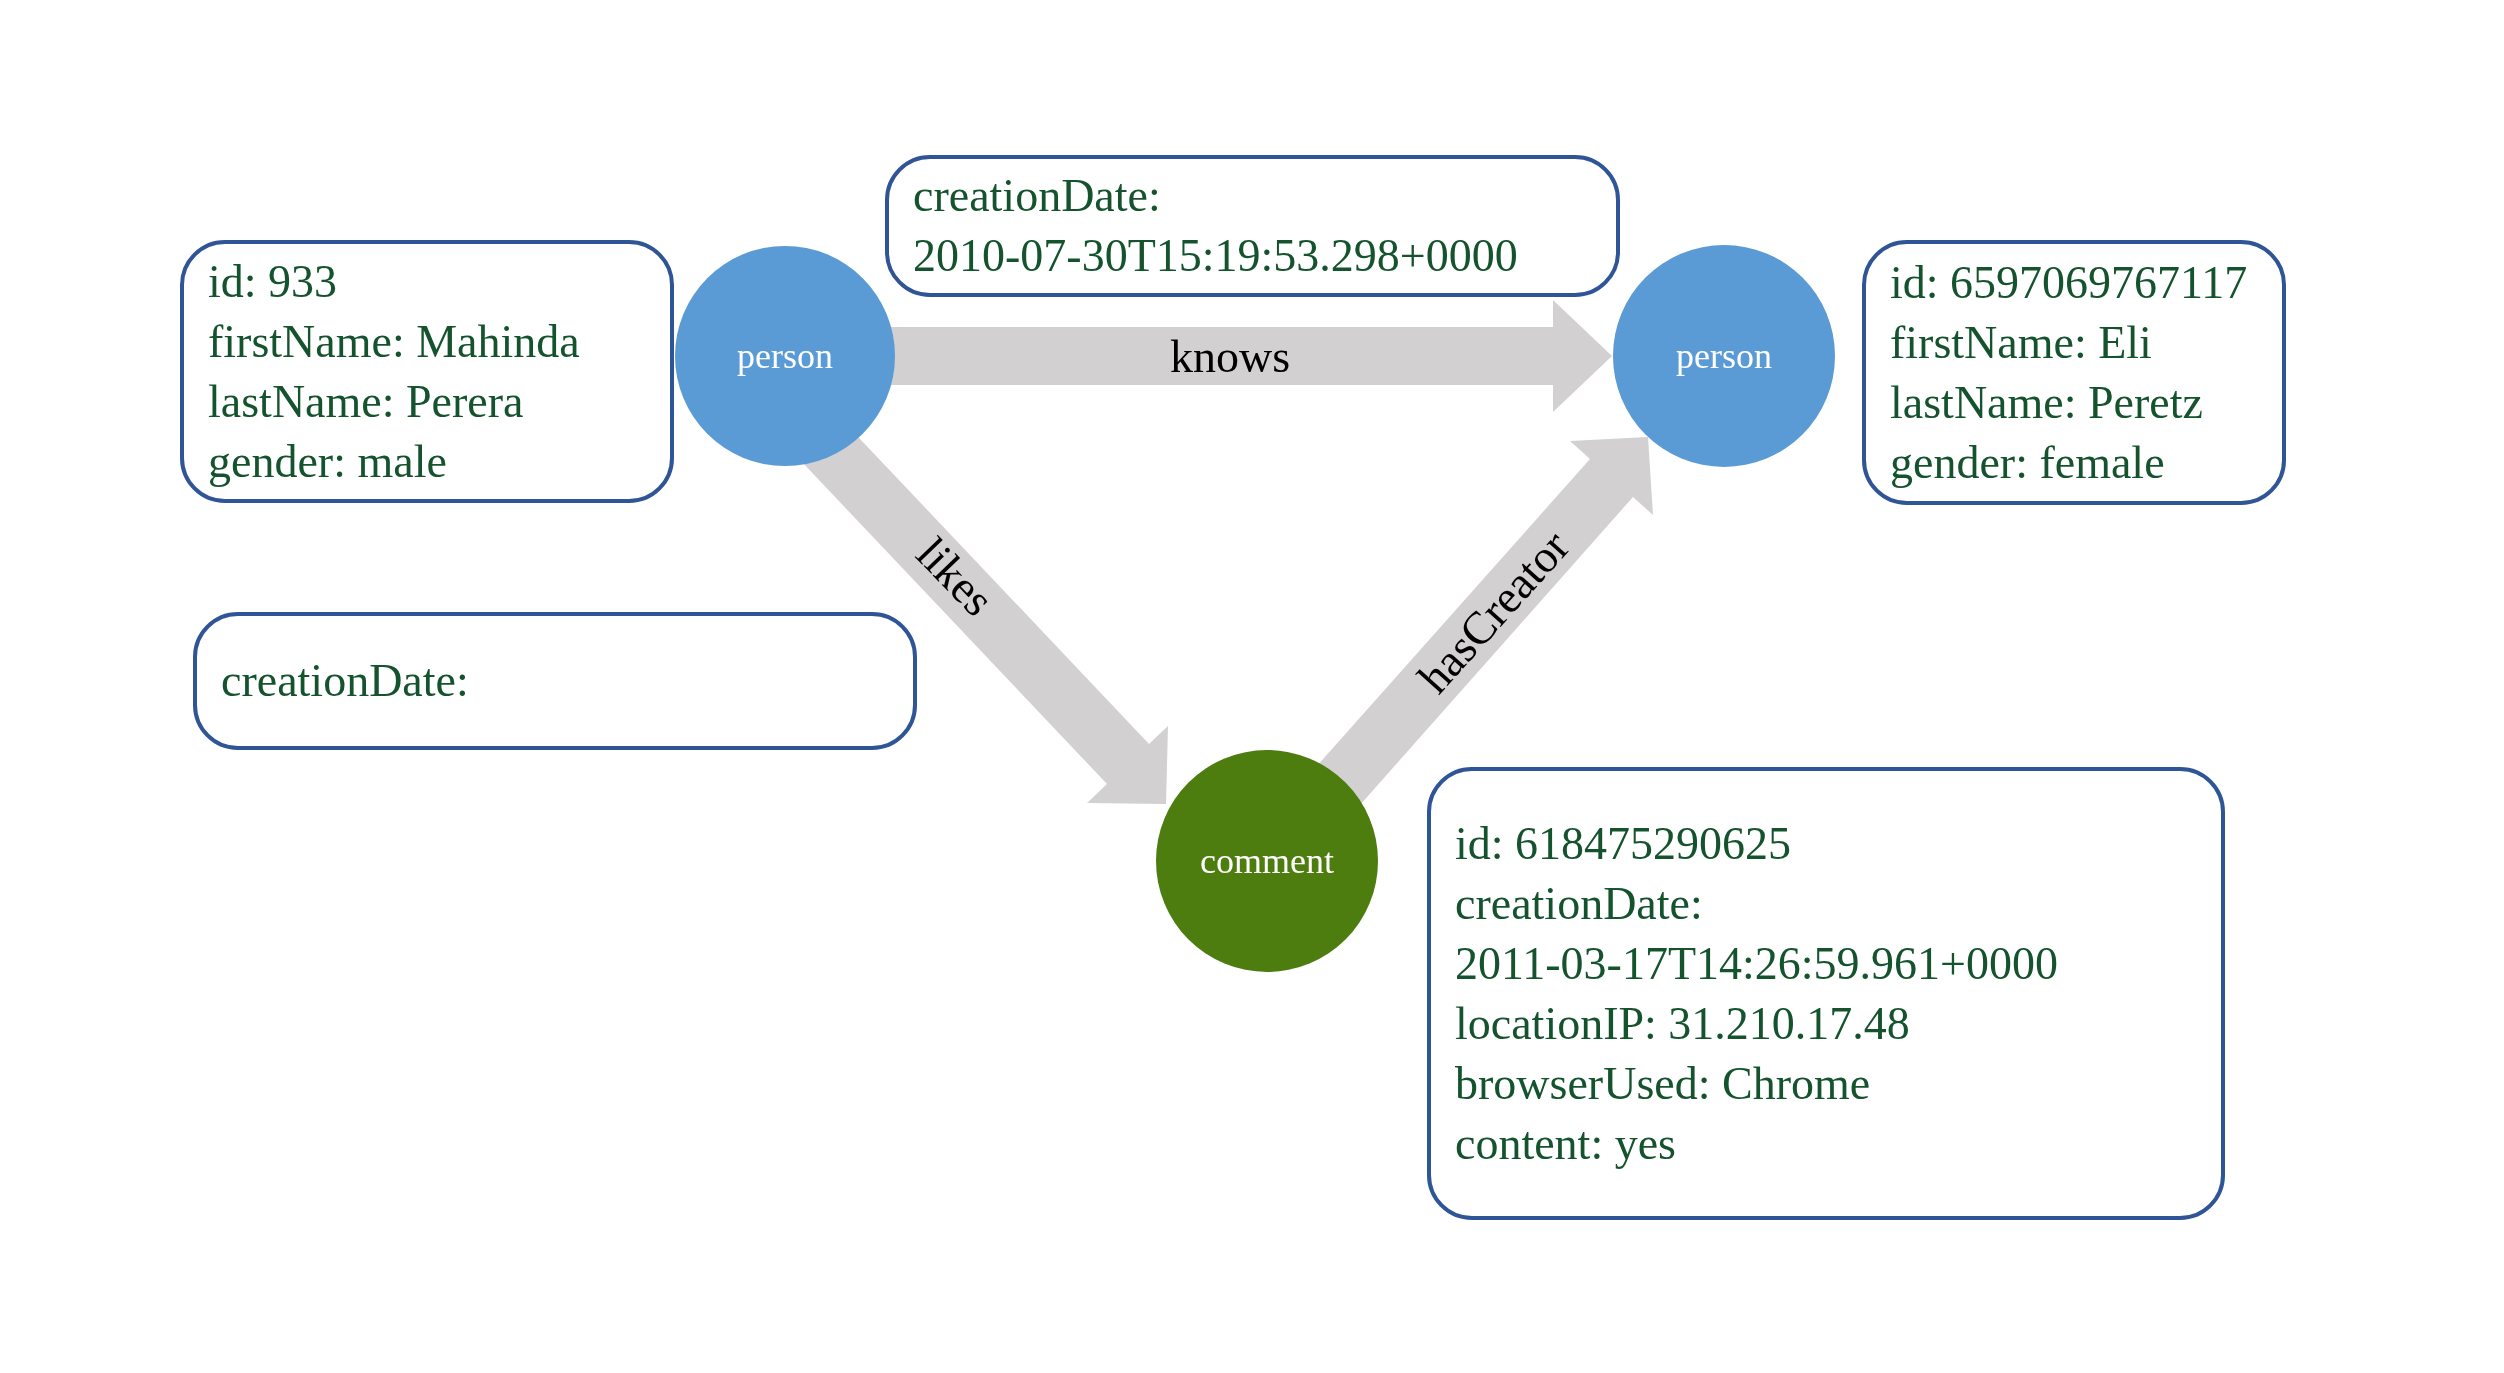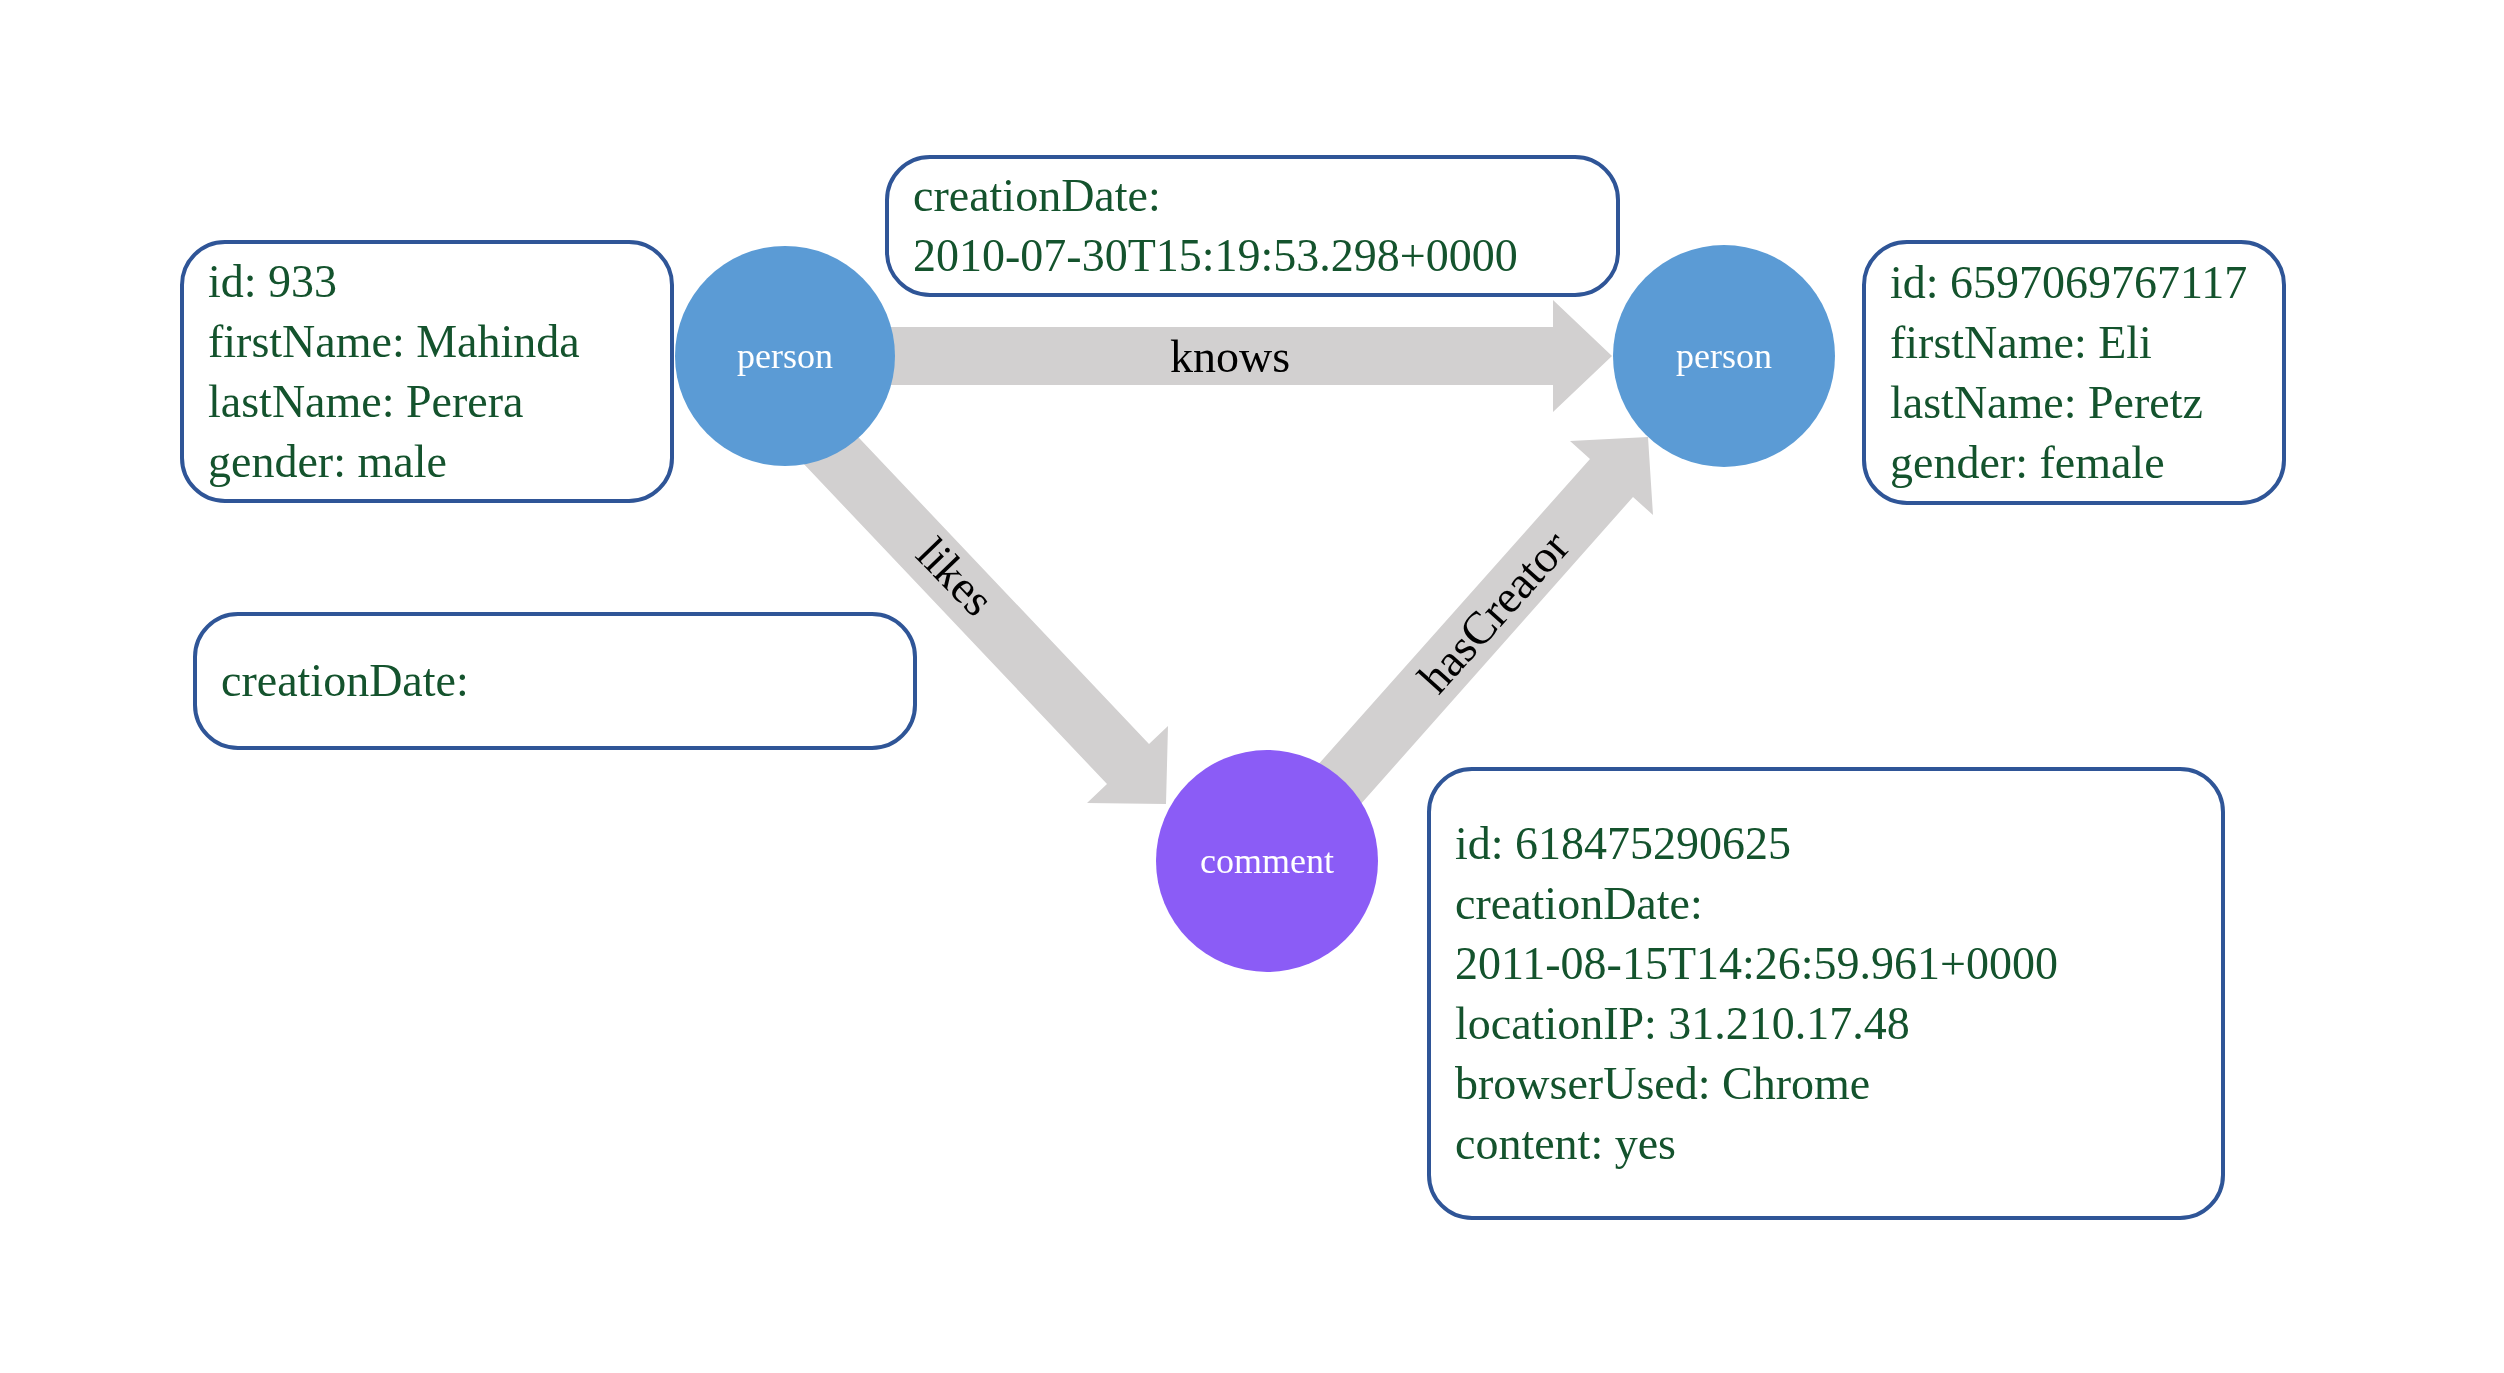--- a/index.html
+++ b/index.html
@@ -13,21 +13,21 @@
   .edges-layer {
     position:absolute; left:0; top:0; width:2504px; height:1373px;
   }
   .arrow { fill:#D2D0D0; }
   .node {
     position:absolute; border-radius:50%;
     display:flex; align-items:center; justify-content:center;
     color:#ffffff; font-size:36px; line-height:1;
   }
   .node-person { background:#5B9BD5; }
-  .node-comment { background:#8b5cf6; }
+  .node-comment { background:#4d7c0f; }
   .pbox {
     position:absolute; box-sizing:border-box;
     background:#ffffff;
     border:4px solid #2F5597; border-radius:45px;
     padding:8px 24px;
     display:flex; flex-direction:column; justify-content:center;
     font-size:46px; line-height:60px; color:#14532d;
     white-space:nowrap;
   }
   .edge-label {
@@ -78,21 +78,21 @@
     <div>gender: female</div>
   </div>
 
   <div class="pbox box-likes">
     <div>creationDate:</div>
   </div>
 
   <div class="pbox box-comment">
     <div>id: 618475290625</div>
     <div>creationDate:</div>
-    <div>2011-08-15T14:26:59.961+0000</div>
+    <div>2011-03-17T14:26:59.961+0000</div>
     <div>locationIP: 31.210.17.48</div>
     <div>browserUsed: Chrome</div>
     <div>content: yes</div>
   </div>
 
   <div class="node node-person node-person1">
     <span>person</span>
   </div>
   <div class="node node-person node-person2">
     <span>person</span>

